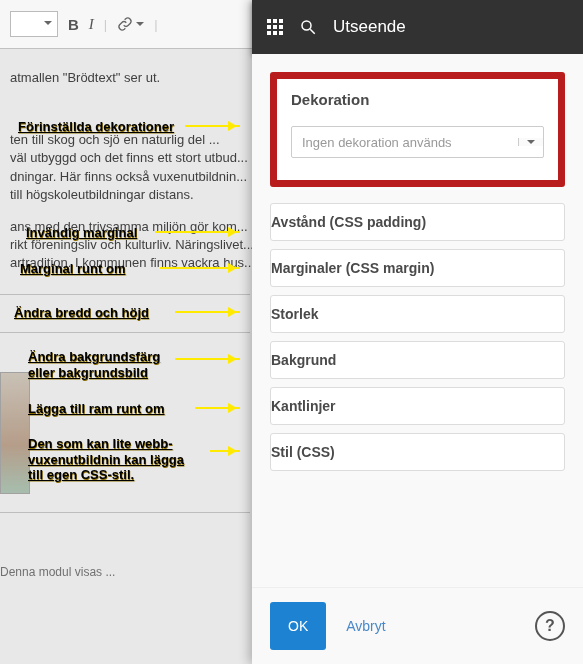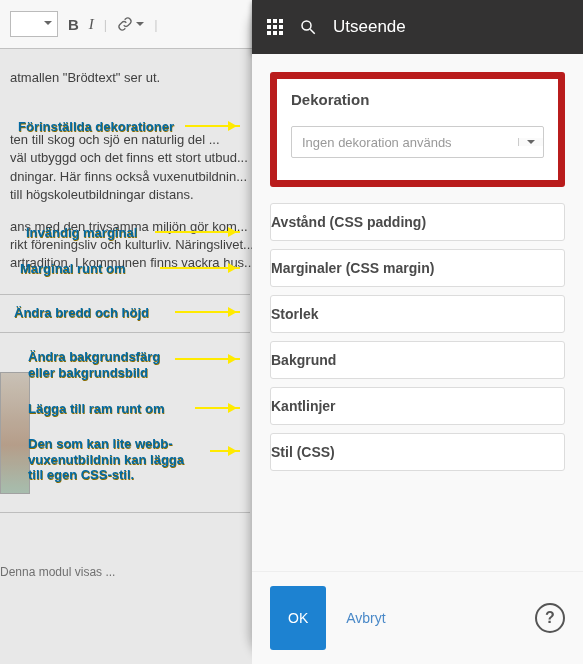--- a/index.html
+++ b/index.html
@@ -64,25 +64,26 @@
   .annotations {
     position: absolute;
     top: 0;
     left: 0;
     width: 250px;
     height: 100%;
     pointer-events: none;
   }
   .ann {
     position: absolute;
-    color: #0369a1;
+    color: #000000;
     font-weight: bold;
     font-size: 13px;
     text-shadow: 0.5px 0.5px 0 #8a6d00;
     line-height: 1.2;
+    text-decoration: underline;
   }
   .arrow {
     position: absolute;
     height: 2px;
     background: #ffea00;
   }
   .arrow::after {
     content: "";
     position: absolute;
     right: -2px;
@@ -109,21 +110,20 @@
   .panel {
     position: absolute;
     top: 0;
     right: 0;
     width: 331px;
     height: 664px;
     background: #000000;
     display: flex;
     flex-direction: column;
     box-shadow: -3px 0 10px rgba(0,0,0,0.25);
-    border-radius: 31px;
   }
   .panel-header {
     background: #333232;
     color: #fff;
     height: 54px;
     display: flex;
     align-items: center;
     padding: 0 15px;
     gap: 16px;
     box-shadow: 0 2px 5px rgba(0,0,0,0.4);
@@ -212,21 +212,21 @@
     padding:14px 18px;
     display:flex;
     align-items:center;
     gap:20px;
     background: #f9f9f9;
   }
   .btn-ok {
     background:#1d82d1;
     color:#fff;
     border:none;
-    padding:24px 18px;
+    padding:16px 18px;
     font-size:14px;
     border-radius:3px;
     cursor:pointer;
   }
   .btn-cancel {
     color:#4a89c8;
     font-size:14px;
     cursor:pointer;
   }
   .help-icon {

